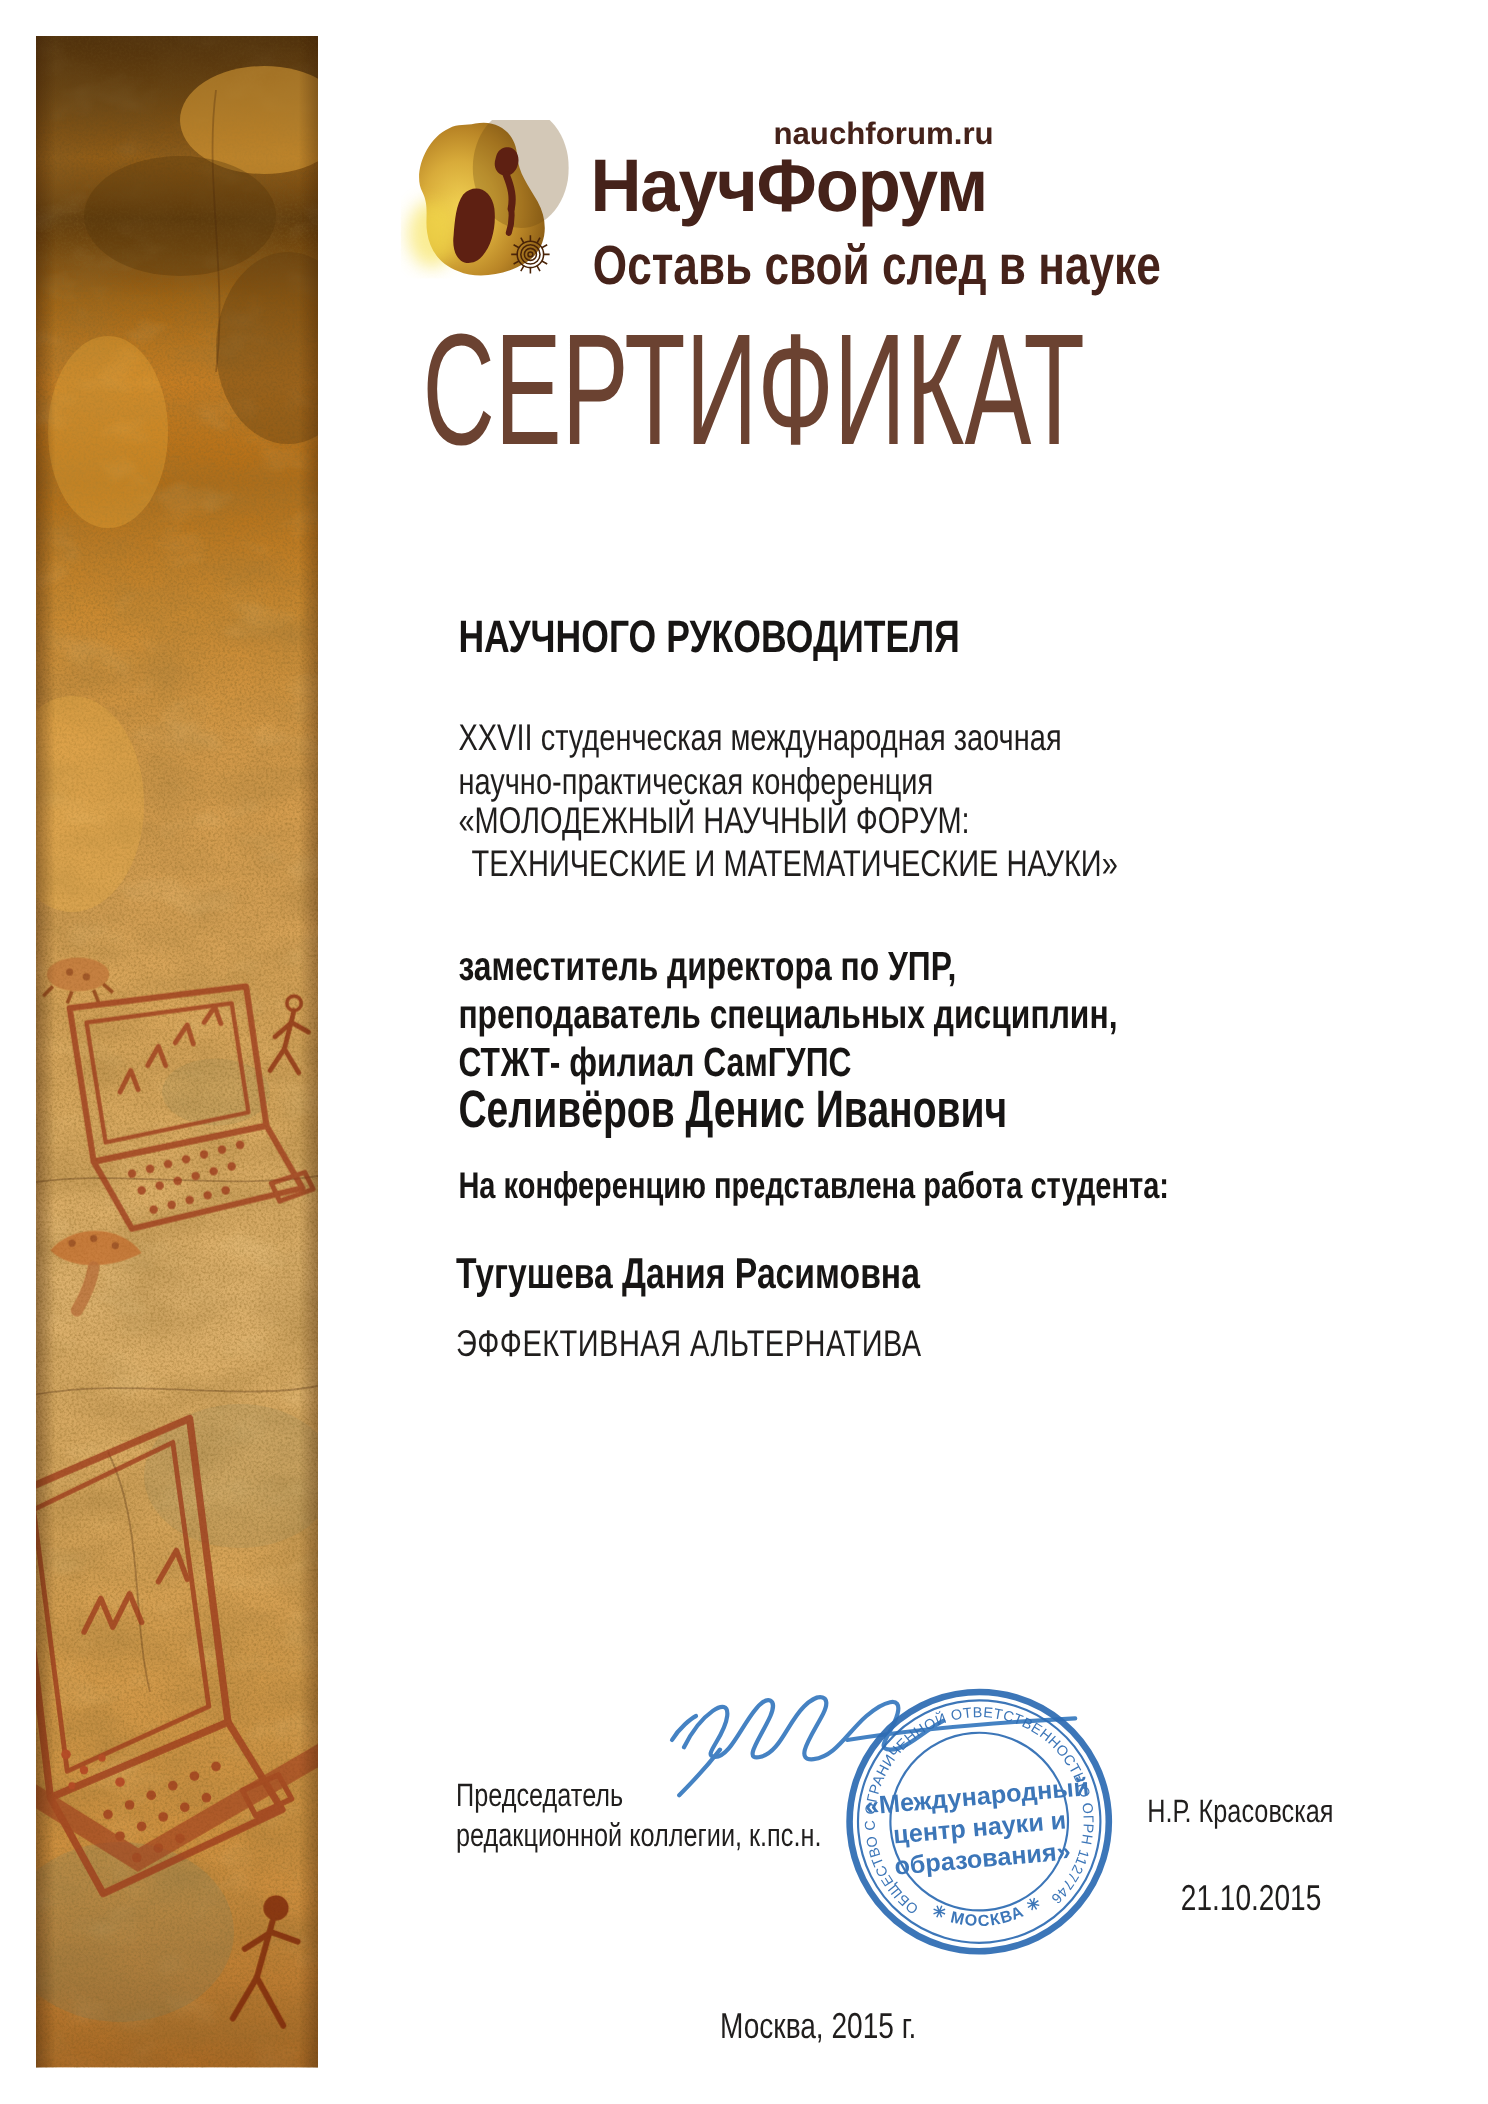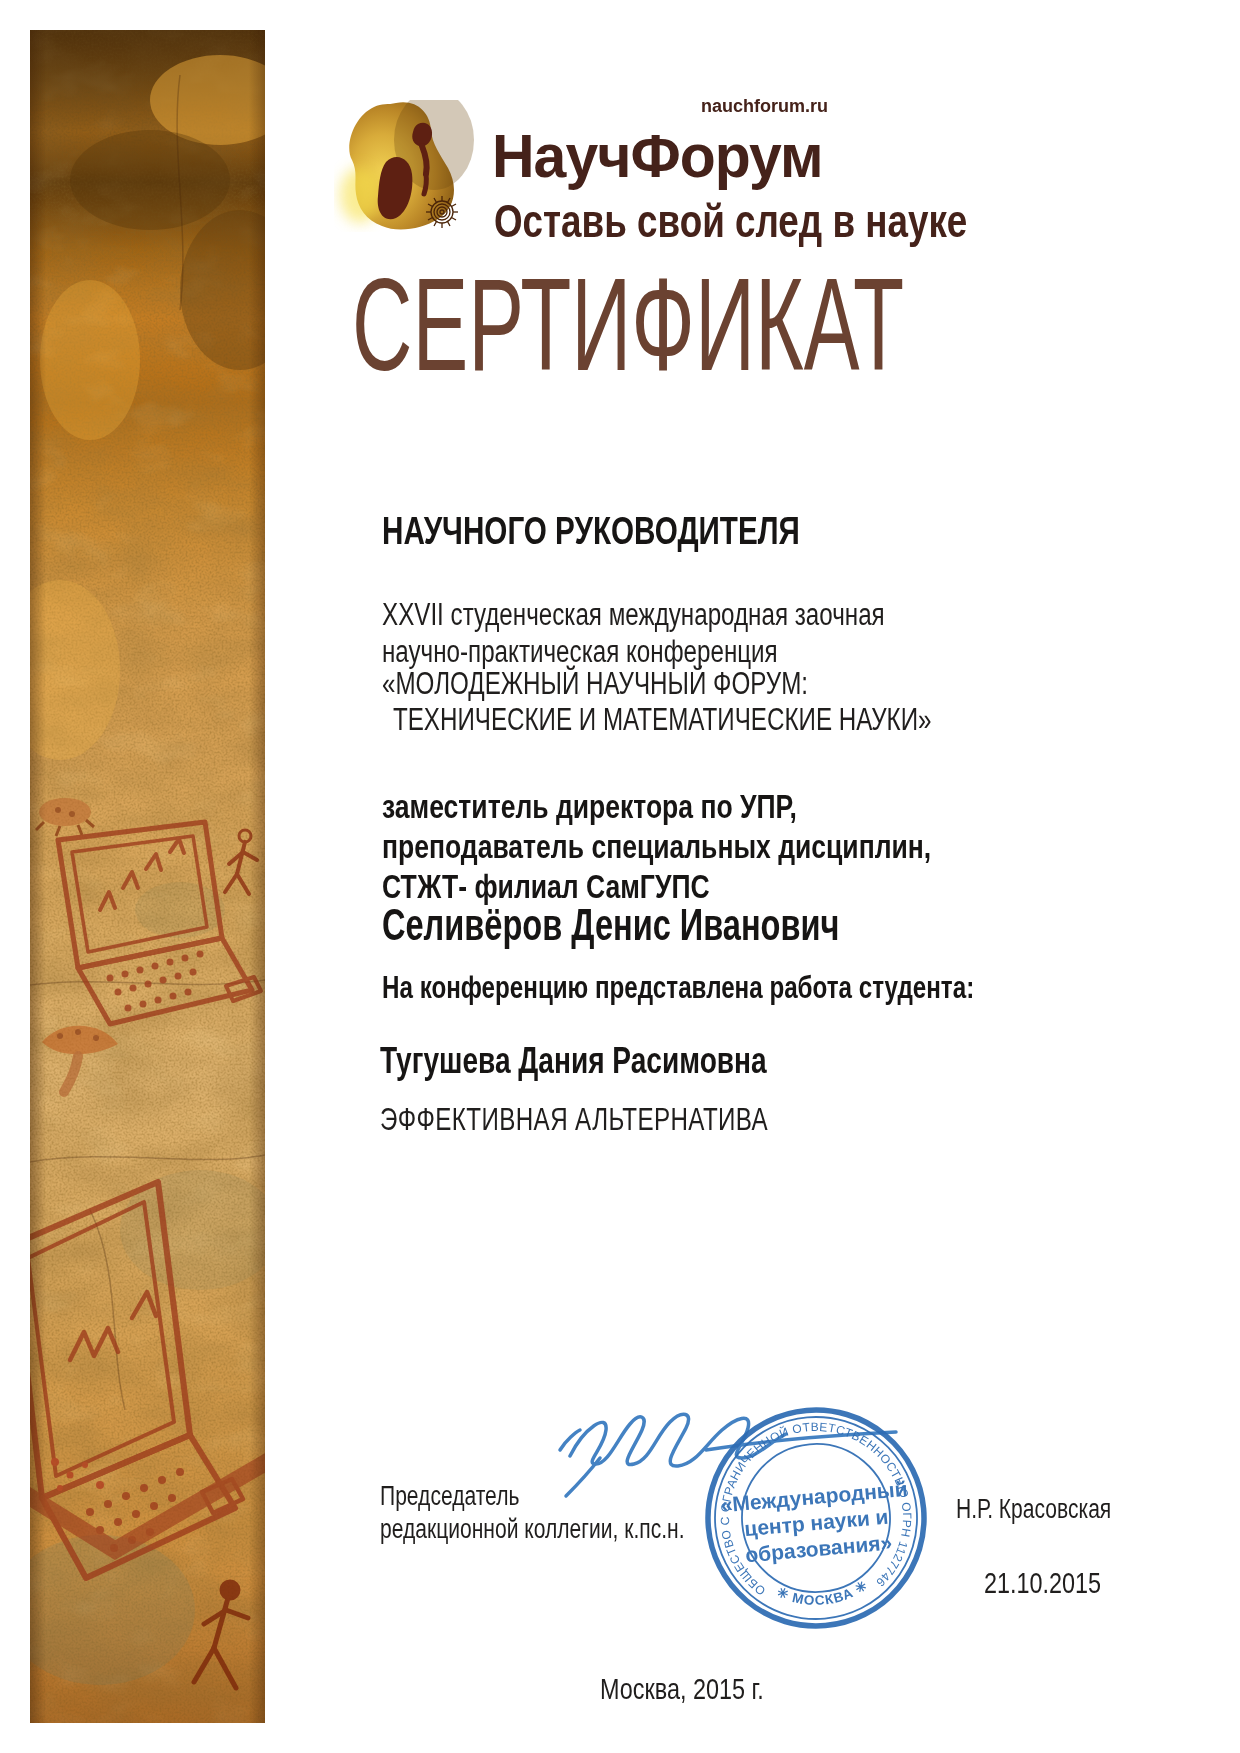--- a/index.html
+++ b/index.html
@@ -1,21 +1,21 @@
 <!DOCTYPE html>
 <html><head>
 <meta charset="utf-8">
 <style>
   html,body{margin:0;padding:0;background:#ffffff;}
   .page{position:relative;width:1240px;height:1753px;background:#fff;overflow:hidden;
         font-family:"Liberation Sans",sans-serif;color:#1d1b1a;}
   .abs{position:absolute;white-space:nowrap;}
   .cond{transform:scaleX(0.78);transform-origin:0 0;}
   .brand-color{color:#45221a;}
-  .logo-site{left:550px;top:96px;width:278px;text-align:right;font-size:18px;font-weight:bold;}
+  .logo-site{left:550px;top:96px;width:278px;text-align:right;font-size:26px;font-weight:bold;}
   .logo-brand{left:492px;top:120px;font-size:62px;font-weight:bold;letter-spacing:-1px;
               transform:scaleX(0.95);transform-origin:0 0;}
   .logo-tagline{left:494px;top:194px;font-size:46px;font-weight:bold;
                 transform:scaleX(0.80);transform-origin:0 0;}
   .role-heading{left:382px;top:510px;font-size:38px;font-weight:bold;color:#171514;}
   .conf{left:382px;top:596px;font-size:31px;line-height:37px;color:#201e1d;}
   .confname{left:382px;top:666px;font-size:31px;line-height:36px;color:#201e1d;}
   .confname .indent{padding-left:14px;}
   .position{left:382px;top:786px;font-size:34px;font-weight:bold;line-height:40px;color:#171514;}
   .big-name{left:382px;top:900px;font-size:44px;font-weight:bold;color:#171514;

